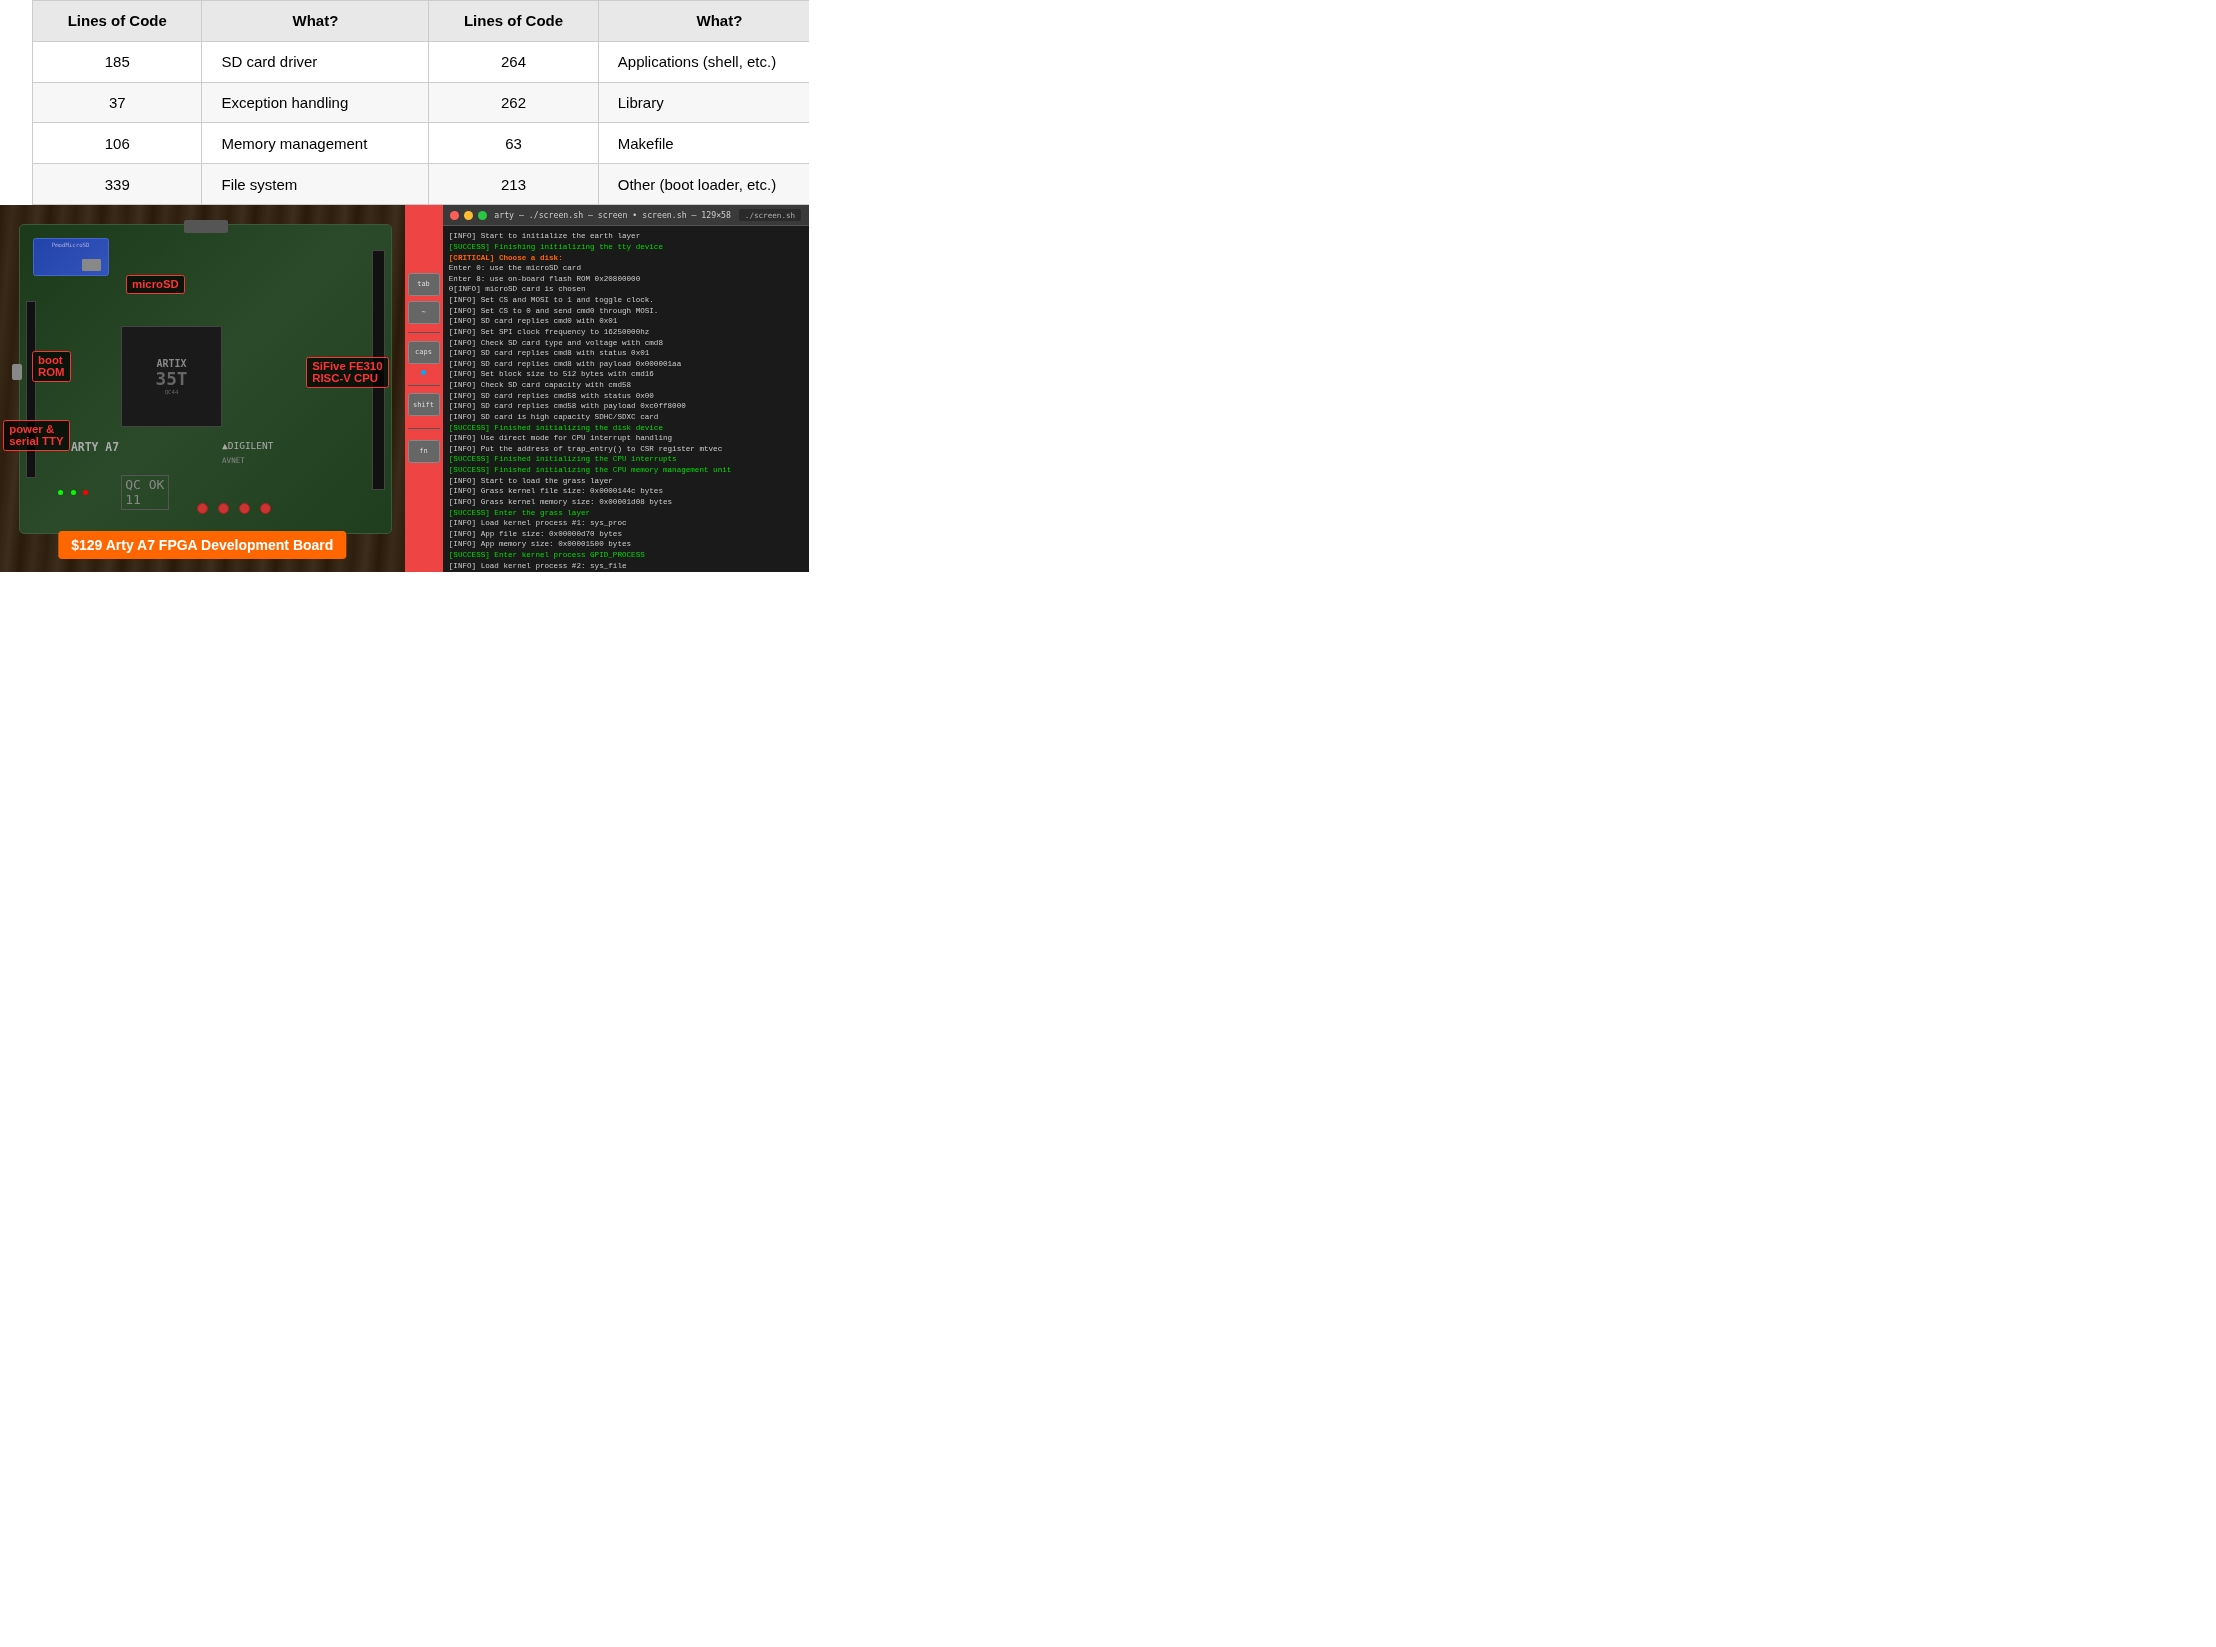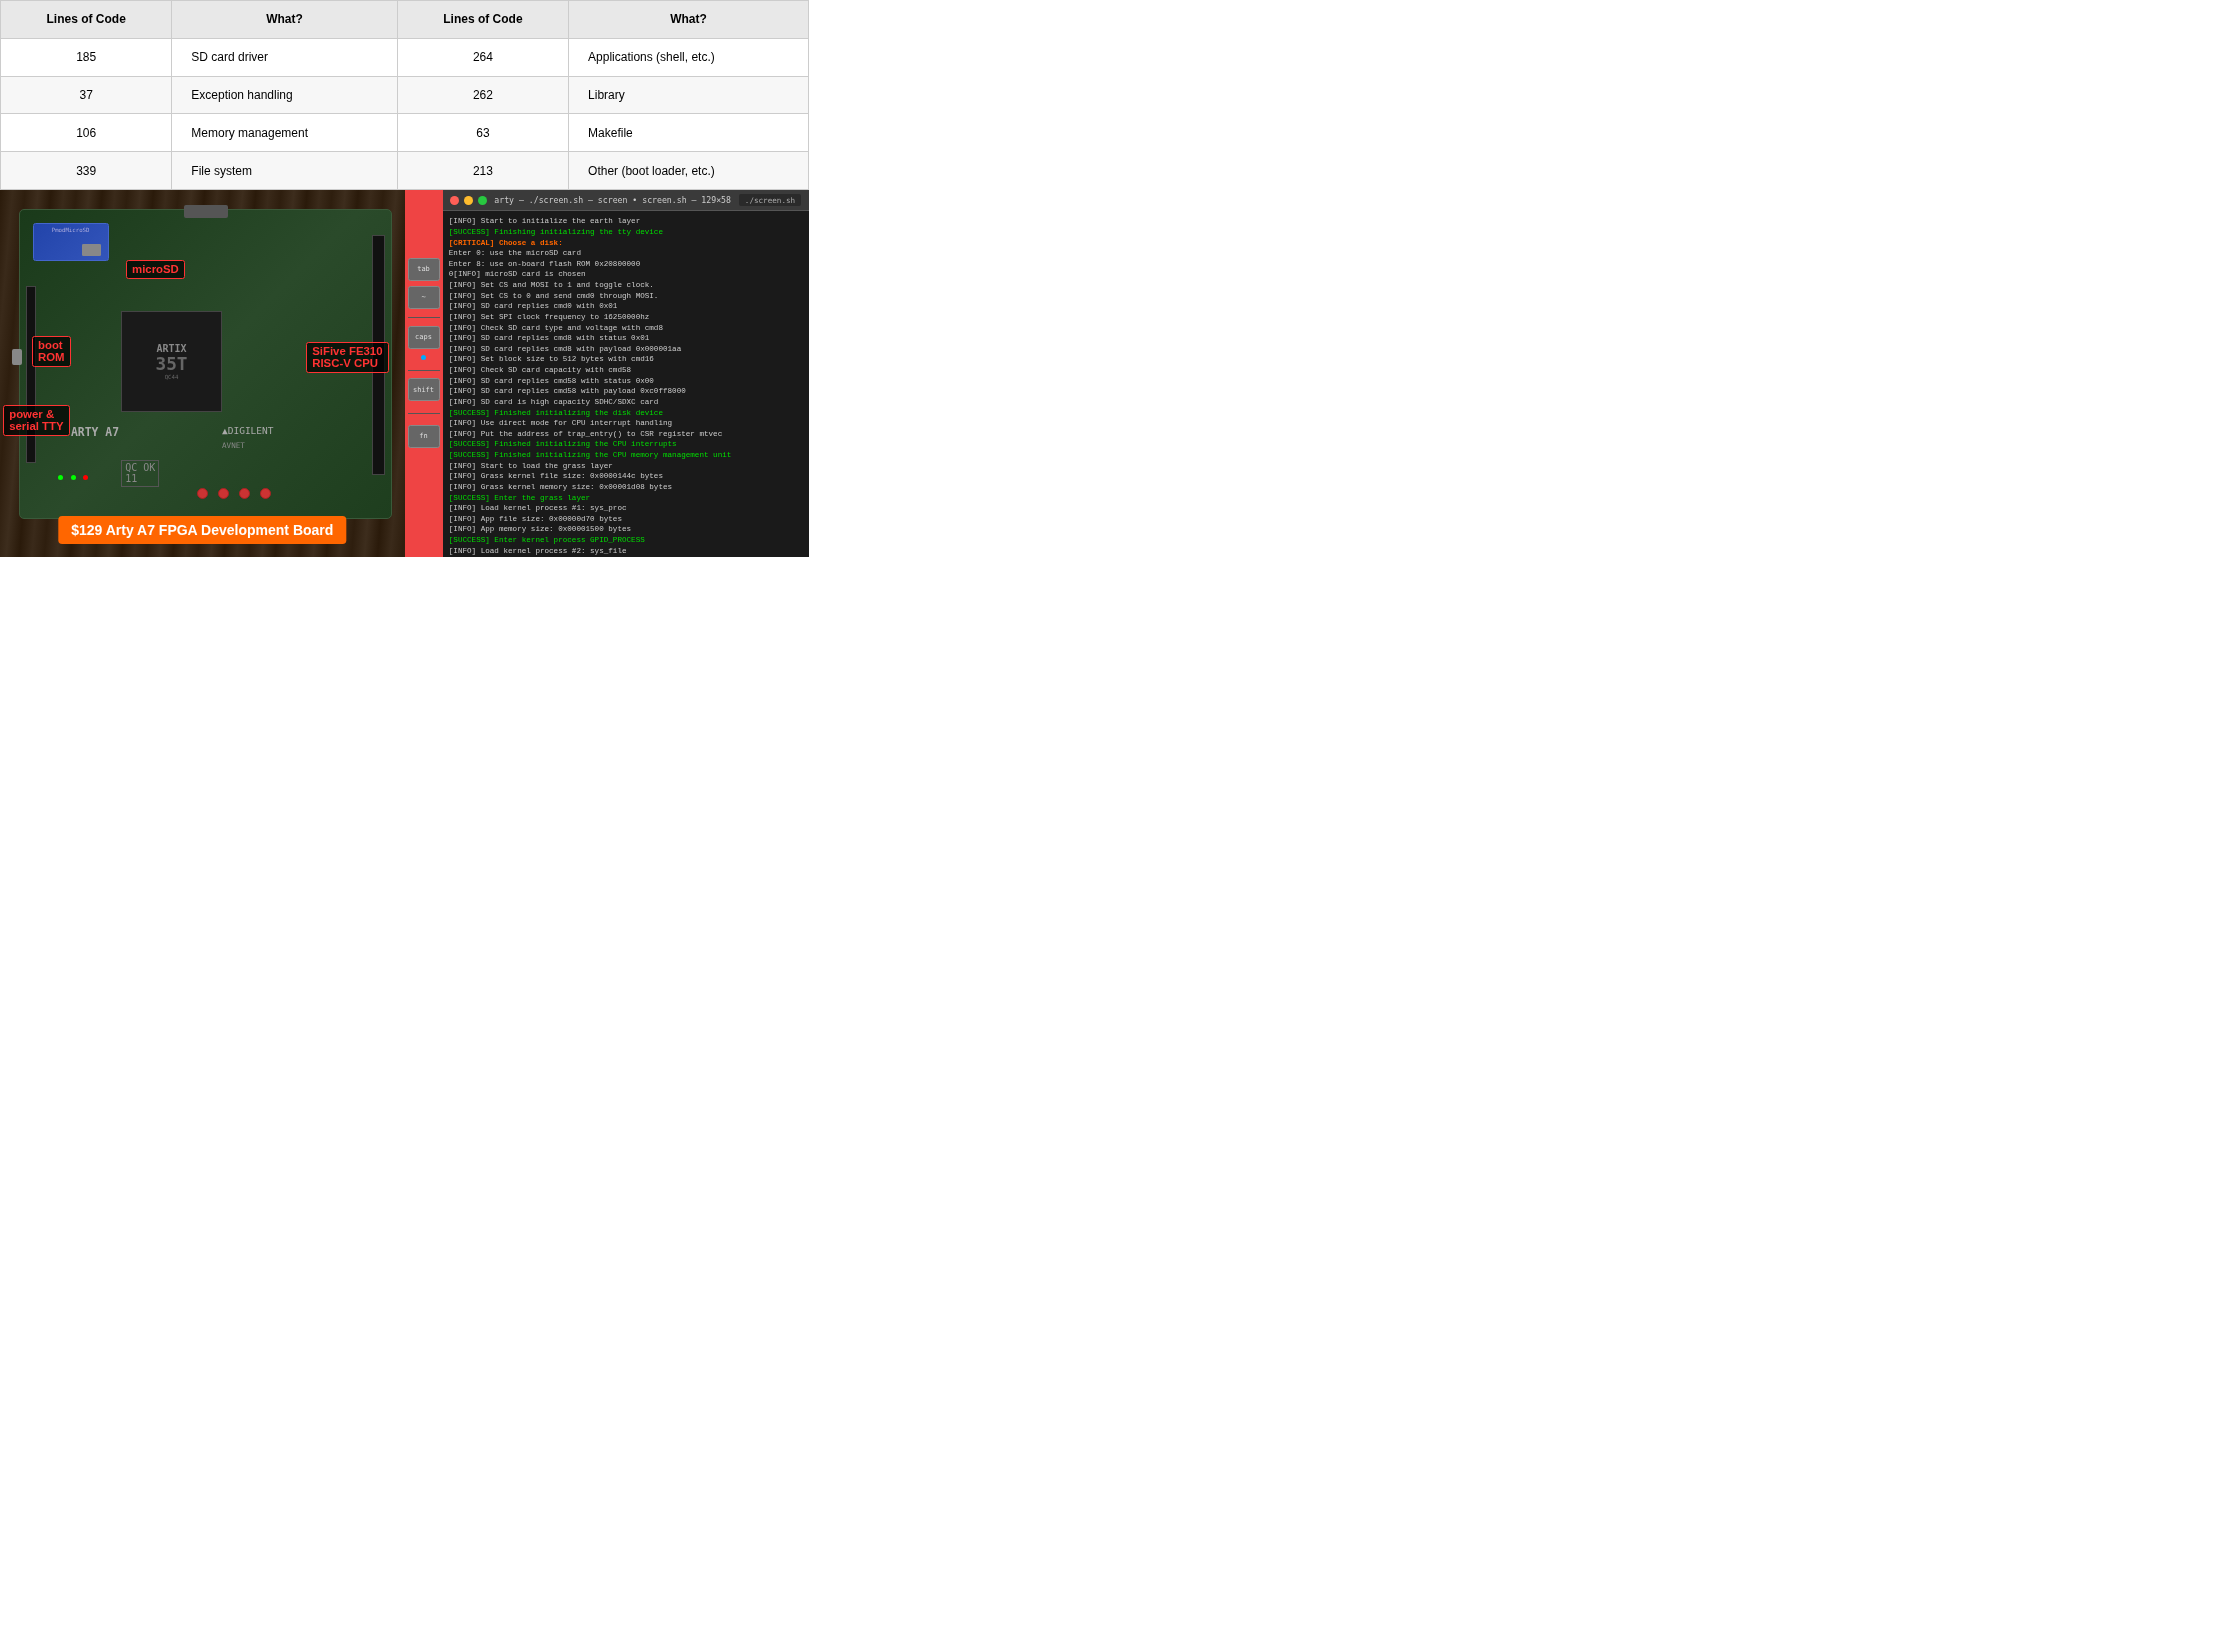--- a/index.html
+++ b/index.html
@@ -6,21 +6,22 @@
     body {
       font-family: -apple-system, BlinkMacSystemFont, 'Segoe UI', sans-serif;
       background: #fff;
       width: 809px;
     }
 
     
     .table-section {
       width: 100%;
       border-collapse: collapse;
-      font-size: 12px;
+      font-size: 15px;
+      margin-left: 32px;
     }
     .table-section th {
       background: #e8e8e8;
       padding: 11.4px 19px;
       border: 0.6px solid #ccc;
       font-weight: 700;
       text-align: center;
     }
     .table-section td {
       padding: 11.4px 19px;
@@ -294,21 +295,21 @@
       <div style="position:absolute;top:231px;left:202px;color:#888;font-size:7.6px;font-family:monospace;">AVNET</div>
 
       <div class="connector-strip" style="top:25px;right:6.3px;width:12.6px;height:240px;"></div>
 
       <div class="connector-strip" style="top:76px;left:6.3px;width:9.5px;height:177px;"></div>
 
       <div class="led" style="bottom:38px;left:38px;background:#00ff00;"></div>
       <div class="led" style="bottom:38px;left:51px;background:#00ff00;"></div>
       <div class="led" style="bottom:38px;left:63px;background:#ff0000;"></div>
 
-      <div style="position:absolute;top:250px;left:101px;font-size:10px;color:#888;font-family:monospace;border:0.6px solid #555;padding:1.3px 3.2px;">QC OK<br>11</div>
+      <div style="position:absolute;top:250px;left:101px;font-size:13px;color:#888;font-family:monospace;border:0.6px solid #555;padding:1.3px 3.2px;">QC OK<br>11</div>
 
       <div style="position:absolute;bottom:19px;left:177px;display:flex;gap:9.5px;">
         <div style="width:11.4px;height:11.4px;background:#cc3333;border-radius:50%;border:1.3px solid #aa2222;"></div>
         <div style="width:11.4px;height:11.4px;background:#cc3333;border-radius:50%;border:1.3px solid #aa2222;"></div>
         <div style="width:11.4px;height:11.4px;background:#cc3333;border-radius:50%;border:1.3px solid #aa2222;"></div>
         <div style="width:11.4px;height:11.4px;background:#cc3333;border-radius:50%;border:1.3px solid #aa2222;"></div>
       </div>
 
       <div style="position:absolute;top:139px;left:-7.6px;width:9.5px;height:16px;background:#888;border-radius:1.9px;"></div>
     </div>

